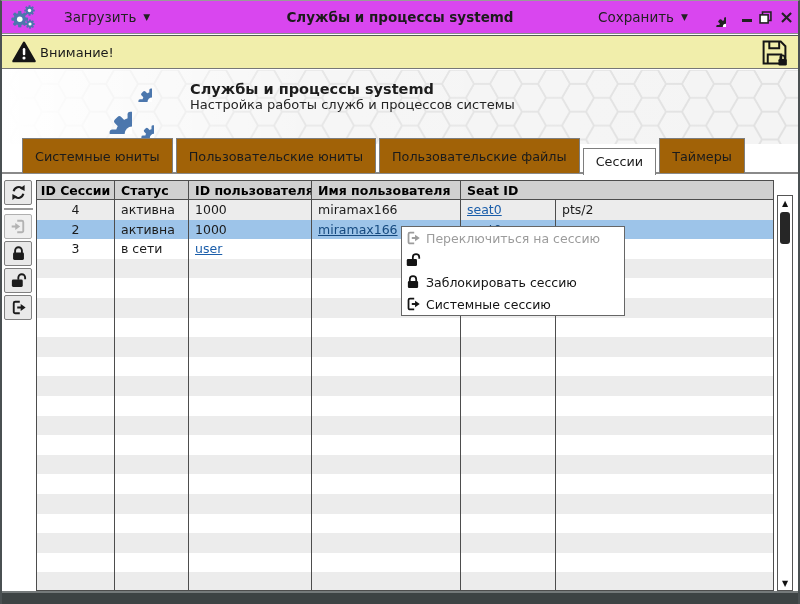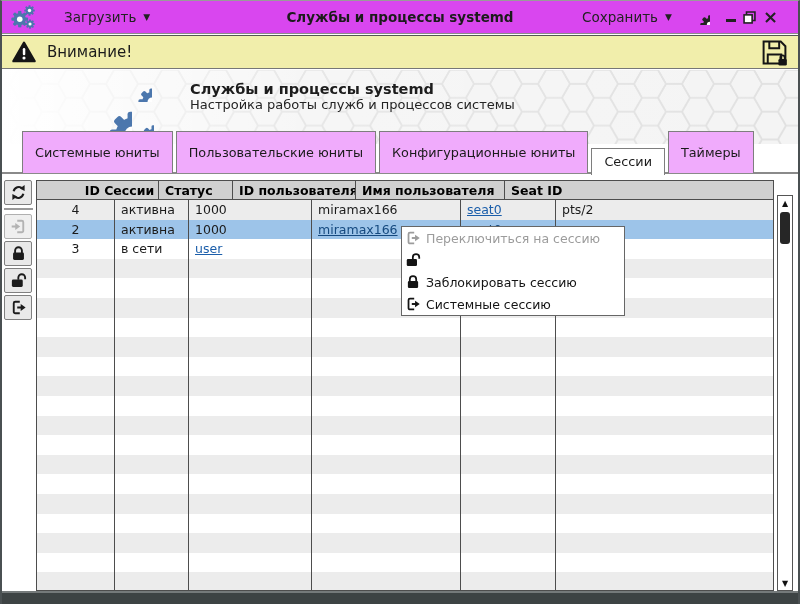--- a/index.html
+++ b/index.html
@@ -8,65 +8,65 @@
             border-left:2px solid #4a5052; border-right:2px solid #4a5052; border-top:1px solid #9a9a9a; }
 
   
   .titlebar { position:absolute; top:0; left:0; width:100%; height:33px; background:#d946ef;
               border-bottom:1px solid #8a8a8a; display:flex; align-items:center; }
   .app-icon { width:26px; height:26px; margin-left:8px; color:#4c77ad; }
   .tb-btn { display:flex; align-items:center; gap:7px; font-size:13.5px; color:#222; padding:4px 8px; cursor:default; }
   .tb-btn.load { margin-left:20px; }
   .caret { font-size:9px; color:#222; }
   .win-title { position:absolute; left:0; right:0; text-align:center; font-size:13.5px; font-weight:bold; color:#1b1b1b; pointer-events:none; }
-  .tb-right { margin-left:auto; display:flex; gap:10px; padding-right:20px; }
+  .tb-right { margin-left:auto; display:flex; align-items:center; gap:10px; padding-right:4px; }
   .gear-btn { width:20px; height:20px; color:#222; }
   .winctl { display:flex; align-items:center; gap:6px; margin-left:6px; }
   .minimize-bar { width:10px; height:3px; background:#222; margin-top:6px; }
   .restore-ic { width:15px; height:15px; color:#222; }
   .close-x { font-size:18px; line-height:14px; color:#222; font-weight:bold; }
 
   
   .warnbar { position:absolute; top:34px; left:0; width:100%; height:34px; background:#f1eeab;
              border-top:1px solid #555; border-bottom:1px solid #777; display:flex; align-items:center; }
   .warn-tri { width:24px; height:22px; margin-left:10px; color:#151515; }
-  .warn-text { font-size:15px; color:#1b1b1b; margin-left:11px; }
+  .warn-text { font-size:13px; color:#1b1b1b; margin-left:4px; }
   .floppy-btn { margin-left:auto; margin-right:10px; width:27px; height:27px; color:#151515; }
 
   
   .hero { position:absolute; top:69px; left:0; width:100%; height:74px; overflow:hidden; }
   .hexbg { position:absolute; top:0; left:0; }
   .hero-logo { position:absolute; left:84px; top:4px; width:74px; height:66px; z-index:1; }
   .hero-logo svg { position:absolute; color:#4c77ad; }
   .hero-text { position:absolute; left:188px; top:11px; z-index:1; }
   .hero-title { font-size:14.5px; font-weight:bold; color:#1d1d1d; }
   .hero-sub { font-size:13px; color:#242424; }
 
   
   .tabs { position:absolute; top:145px; left:20px; height:27px; display:flex; gap:3px; z-index:4; align-items:flex-end; }
-  .tab { height:42px; background:#f0abfc; border:1px solid #7e7e7e; border-bottom:none;
+  .tab { height:35px; background:#a16207; border:1px solid #7e7e7e; border-bottom:none;
          font-size:12.8px; color:#1b1b1b; padding:0 12px; display:flex; align-items:center; }
   .tab.active { height:27px; background:#fff; margin-bottom:-2px; padding-bottom:2px; z-index:5; }
 
   
   .content { position:absolute; top:171px; left:0; right:0; height:420px; background:#fff; border-top:2px solid #8a8a8a; }
 
   
   .side-toolbar { position:absolute; left:2px; top:6px; width:29px; }
   .tool-btn { width:28px; height:25px; background:#e9e9e9; border:1px solid #808080; border-radius:2px;
               margin-bottom:2px; display:flex; align-items:center; justify-content:center; color:#1c1c1c; }
   .tool-btn svg { width:17px; height:17px; }
   .tool-btn.disabled { color:#b3b3b3; border-color:#b0b0b0; background:#efefef; }
   .tool-sep { height:2px; background:#9a9a9a; margin:3px 0 4px 0; }
 
   
   .table { position:absolute; left:34px; top:6px; width:738px; height:411px;
            border:1px solid #4d4d4d; display:flex; flex-direction:column; font-size:12.5px; }
   .thead { display:grid; grid-template-columns:78px 74px 123px 149px 95px 1fr; height:19px; flex:0 0 19px;
-           background:#d0d0d0; font-weight:bold; border-bottom:1px solid #4d4d4d;padding-left:44px; }
+           background:#d0d0d0; font-weight:bold; border-bottom:1px solid #4d4d4d; }
   .thead > div { border-right:1px solid #4d4d4d; display:flex; align-items:center; padding-left:6px; overflow:hidden; white-space:nowrap; }
   .thead > div.c0 { justify-content:center; padding-left:0; }
   .thead > div:last-child { border-right:none; }
   .tbody { flex:1; display:flex; flex-direction:column; overflow:hidden; }
   .trow { display:grid; grid-template-columns:78px 74px 123px 149px 95px 1fr; flex:0 0 19.6px; background:#fff; }
   .trow:nth-child(even) { background:#ececec; }
   .trow:first-child { background:#ececec; }
   .trow.selected { background:#9dc4e9; }
   .tcell { border-right:1px solid #4d4d4d; display:flex; align-items:center; padding-left:6px; overflow:hidden; white-space:nowrap; color:#1b1b1b; }
   .tcell.c0 { justify-content:center; padding-left:0; }
@@ -220,21 +220,21 @@
     </div>
     <div class="hero-text">
       <div class="hero-title">Службы и процессы systemd</div>
       <div class="hero-sub">Настройка работы служб и процессов системы</div>
     </div>
   </div>
 
   <div class="tabs">
     <div class="tab">Системные юниты</div>
     <div class="tab">Пользовательские юниты</div>
-    <div class="tab">Конфигурационные юниты</div>
+    <div class="tab">Пользовательские файлы</div>
     <div class="tab active">Сессии</div>
     <div class="tab">Таймеры</div>
   </div>
 
   <div class="content">
 
     <div class="side-toolbar">
       <div class="tool-btn">
         <svg viewBox="0 0 20 20">
             <use href="#sym-refresh"></use>

